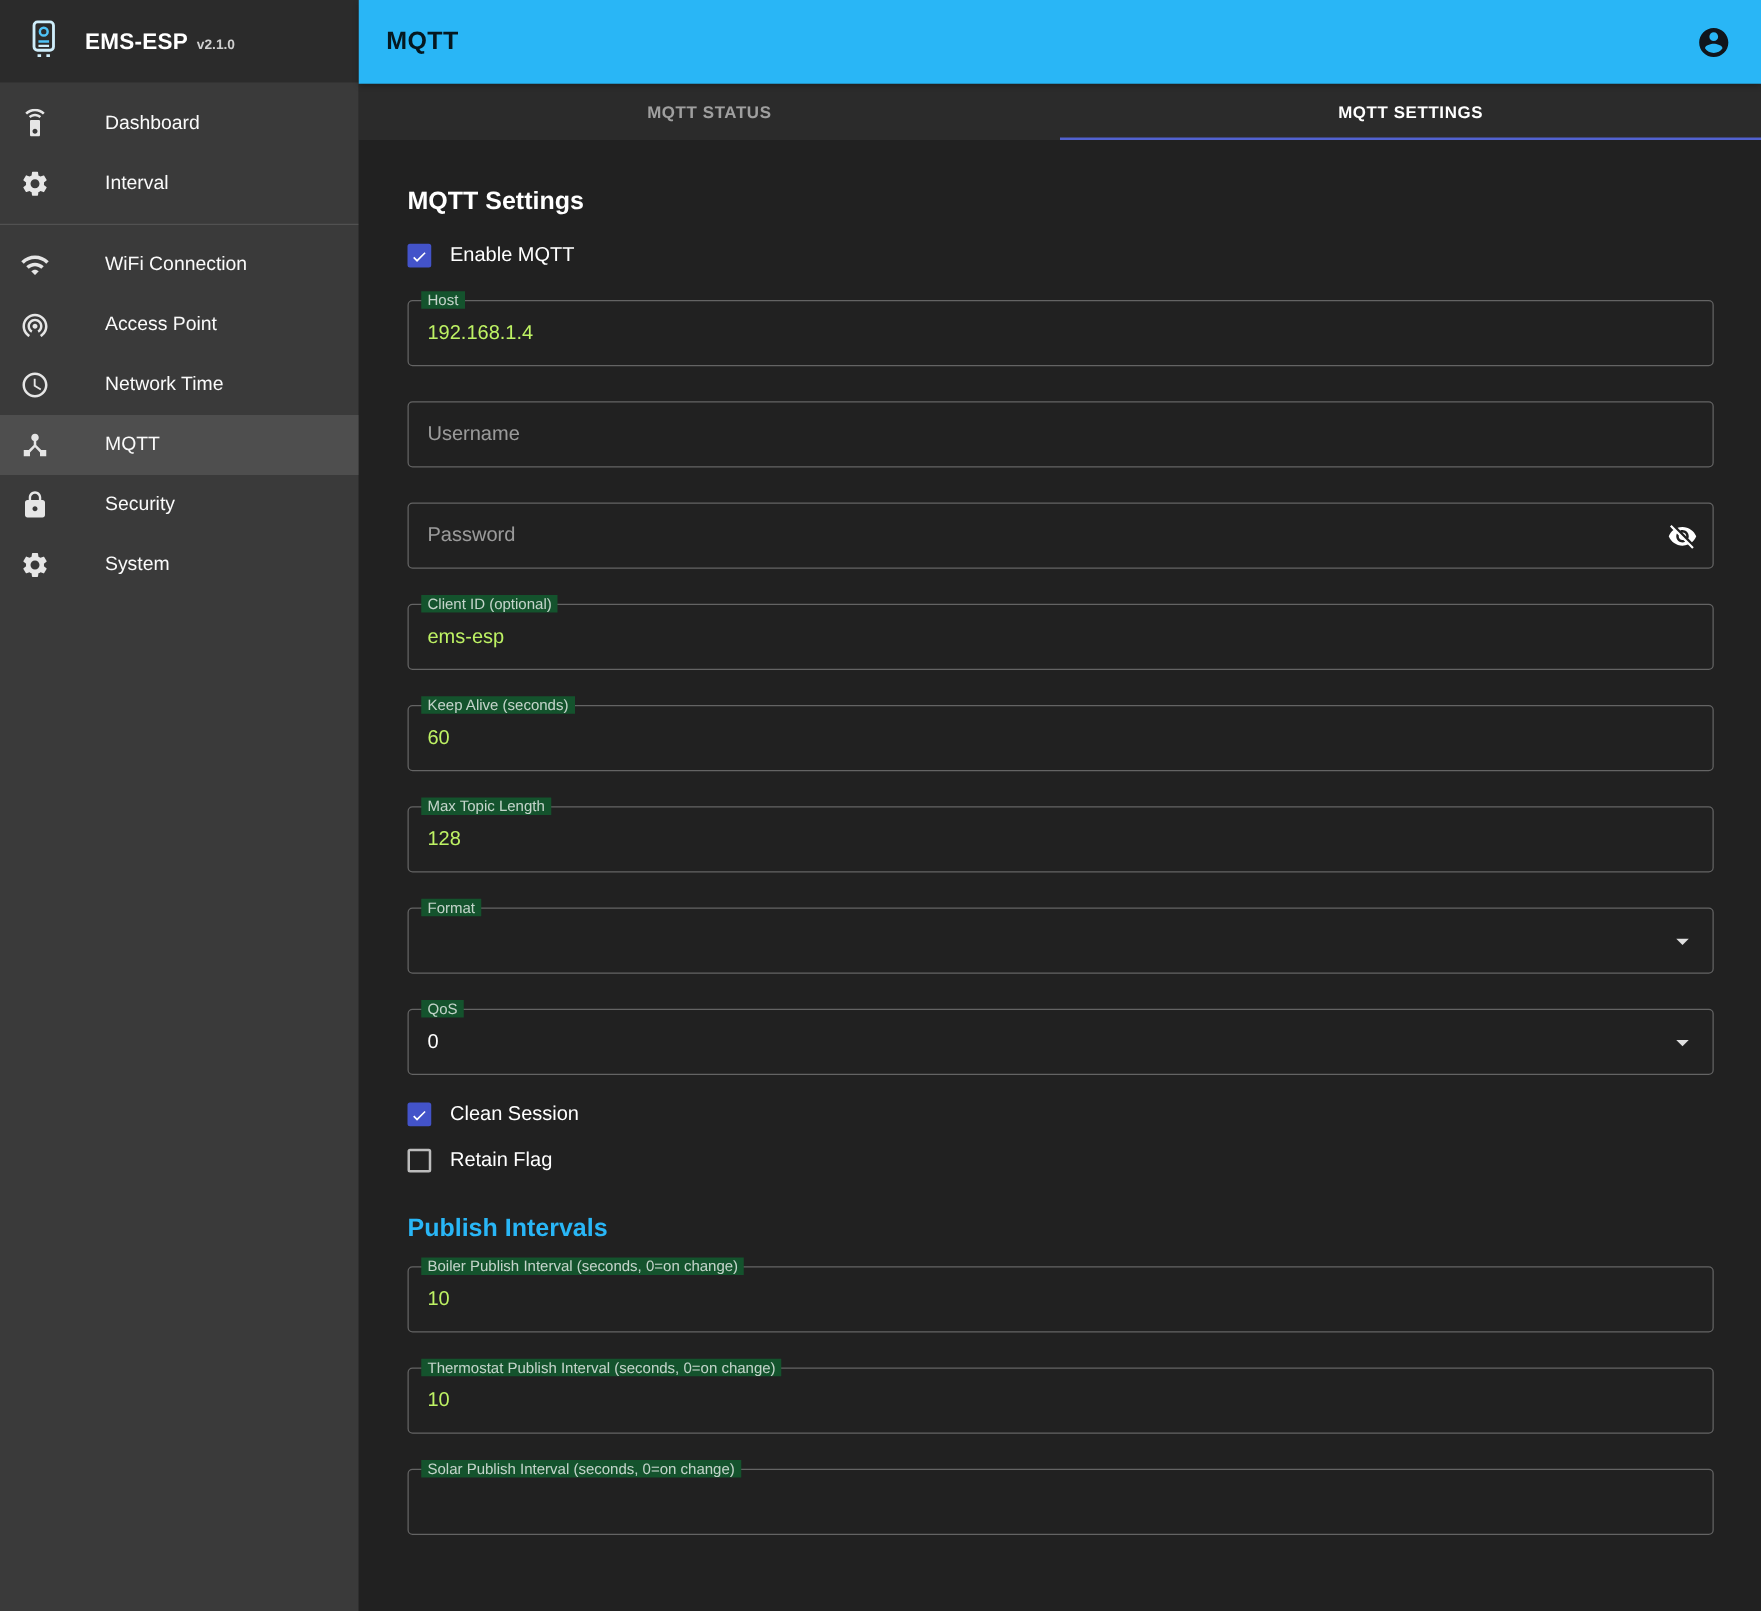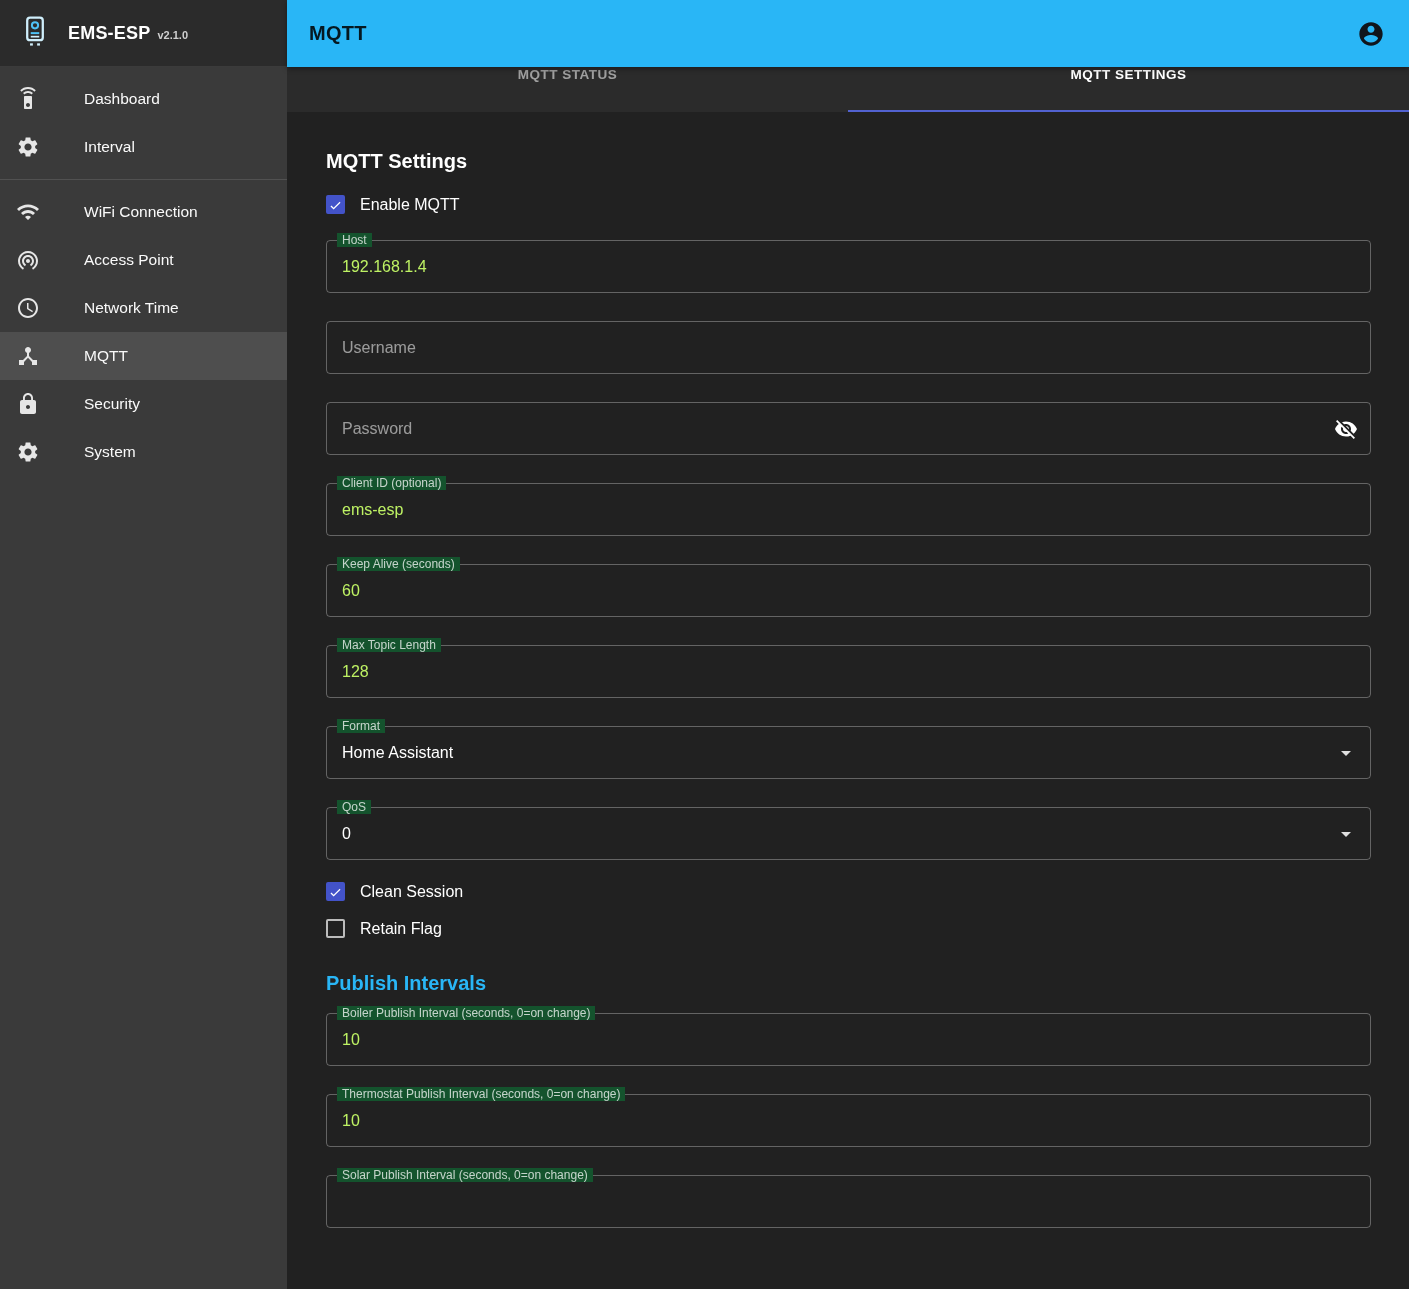--- a/index.html
+++ b/index.html
@@ -25,21 +25,21 @@
 
   
   .main { flex:1; display:flex; flex-direction:column; height:100%; min-width:0; }
   .appbar { height:67px; background:#29b6f6; display:flex; align-items:center;
             padding:0 22px; box-shadow:0 2px 5px rgba(0,0,0,0.35); position:relative; z-index:2; }
   .appbar-title { font-size:20px; font-weight:700; color:rgba(0,0,0,0.87); letter-spacing:.3px; }
   .appbar-spacer { flex:1; }
   .account-btn { width:32px; height:32px; display:flex; align-items:center; justify-content:center; cursor:pointer; }
 
   .tabbar { height:45px; display:flex; background:#2b2b2b; position:relative; flex:0 0 45px; }
-  .tab { flex:1; display:flex; justify-content:center; font-size:13.5px;
+  .tab { flex:1; display:flex; align-items:center; justify-content:center; font-size:13.5px;
          font-weight:700; letter-spacing:.5px; color:rgba(255,255,255,0.55); cursor:pointer; }
   .tab.selected { color:#ffffff; }
   .tab-indicator { position:absolute; bottom:0; left:50%; width:50%; height:2px; background:#5262d0; }
 
   .content { flex:1; background:#212121; padding:24px 38px 0 39px; overflow:hidden; }
   .section-title { font-size:20px; font-weight:700; color:#ffffff; margin-top:14px; }
   .section-title.blue { color:#29b6f6; margin-top:34px; }
 
   .check-row { display:flex; align-items:center; gap:15px; margin-top:22px; cursor:pointer; width:fit-content; }
   .checkbox { width:19px; height:19px; border:2px solid rgba(255,255,255,0.7); border-radius:2px;
@@ -218,21 +218,20 @@
         <input class="tf-input" type="text" value="60" style="">
       </div>
 
       <div class="tf">
         <span class="tf-label">Max Topic Length</span>
         <input class="tf-input" type="text" value="128" style="">
       </div>
 
       <div class="tf">
         <span class="tf-label">Format</span>
-        <div class="tf-value">Home Assistant</div>
         <span class="trailing">
           <svg viewBox="0 0 24 24" width="24" height="24" fill="#e0e0e0">
               <path d="M7 10l5 5 5-5z"></path>
             </svg>
         </span>
       </div>
 
       <div class="tf">
         <span class="tf-label">QoS</span>
         <div class="tf-value">0</div>

